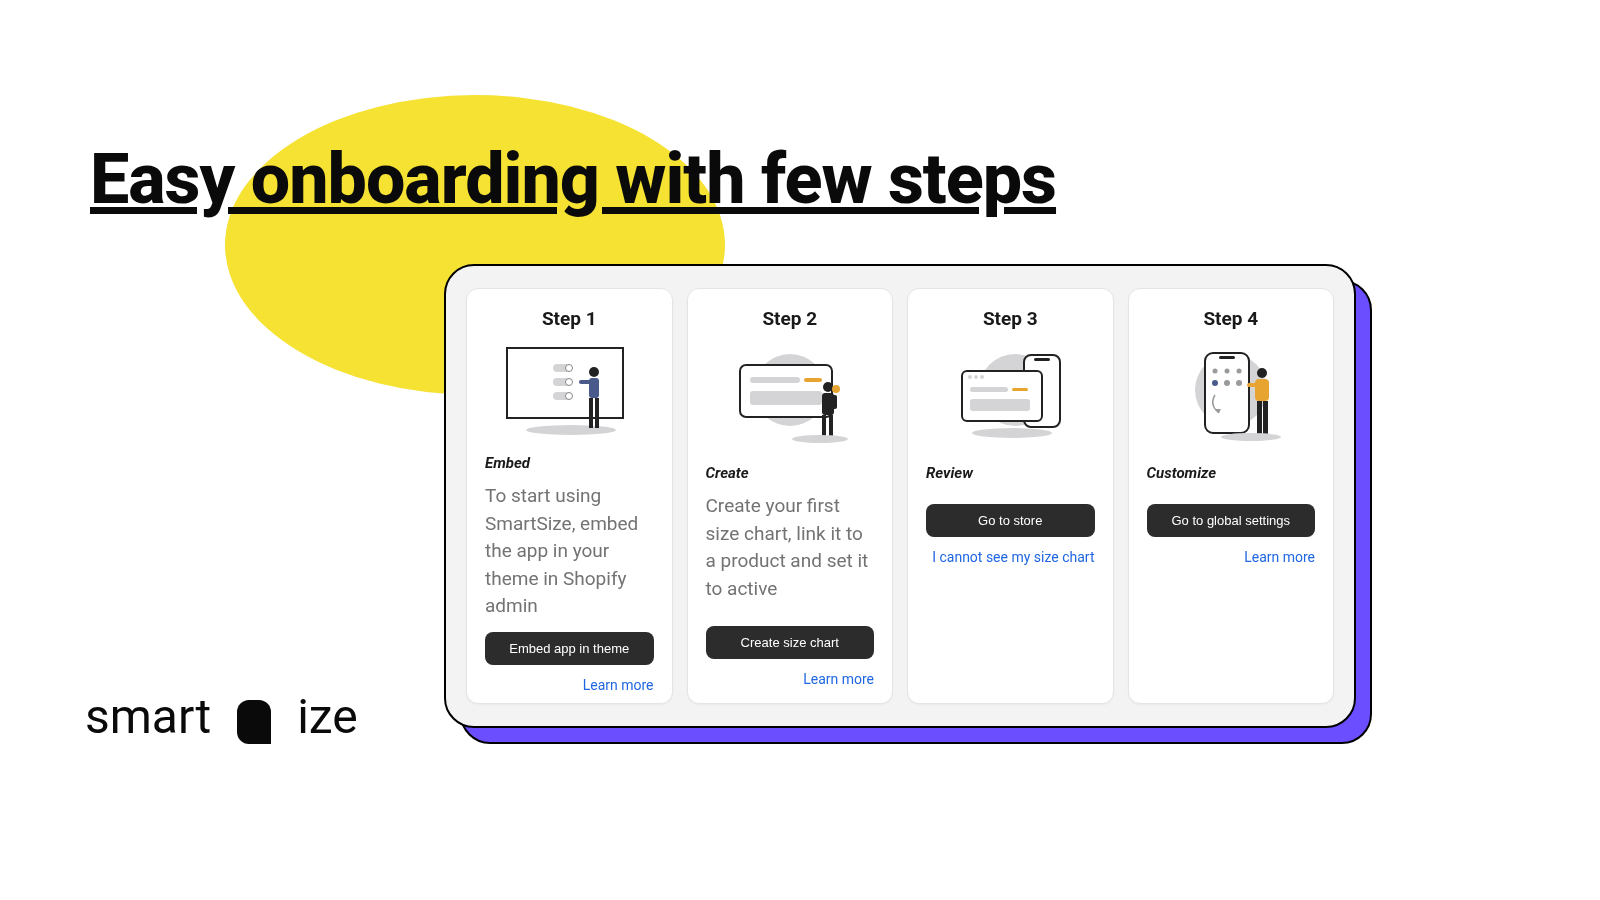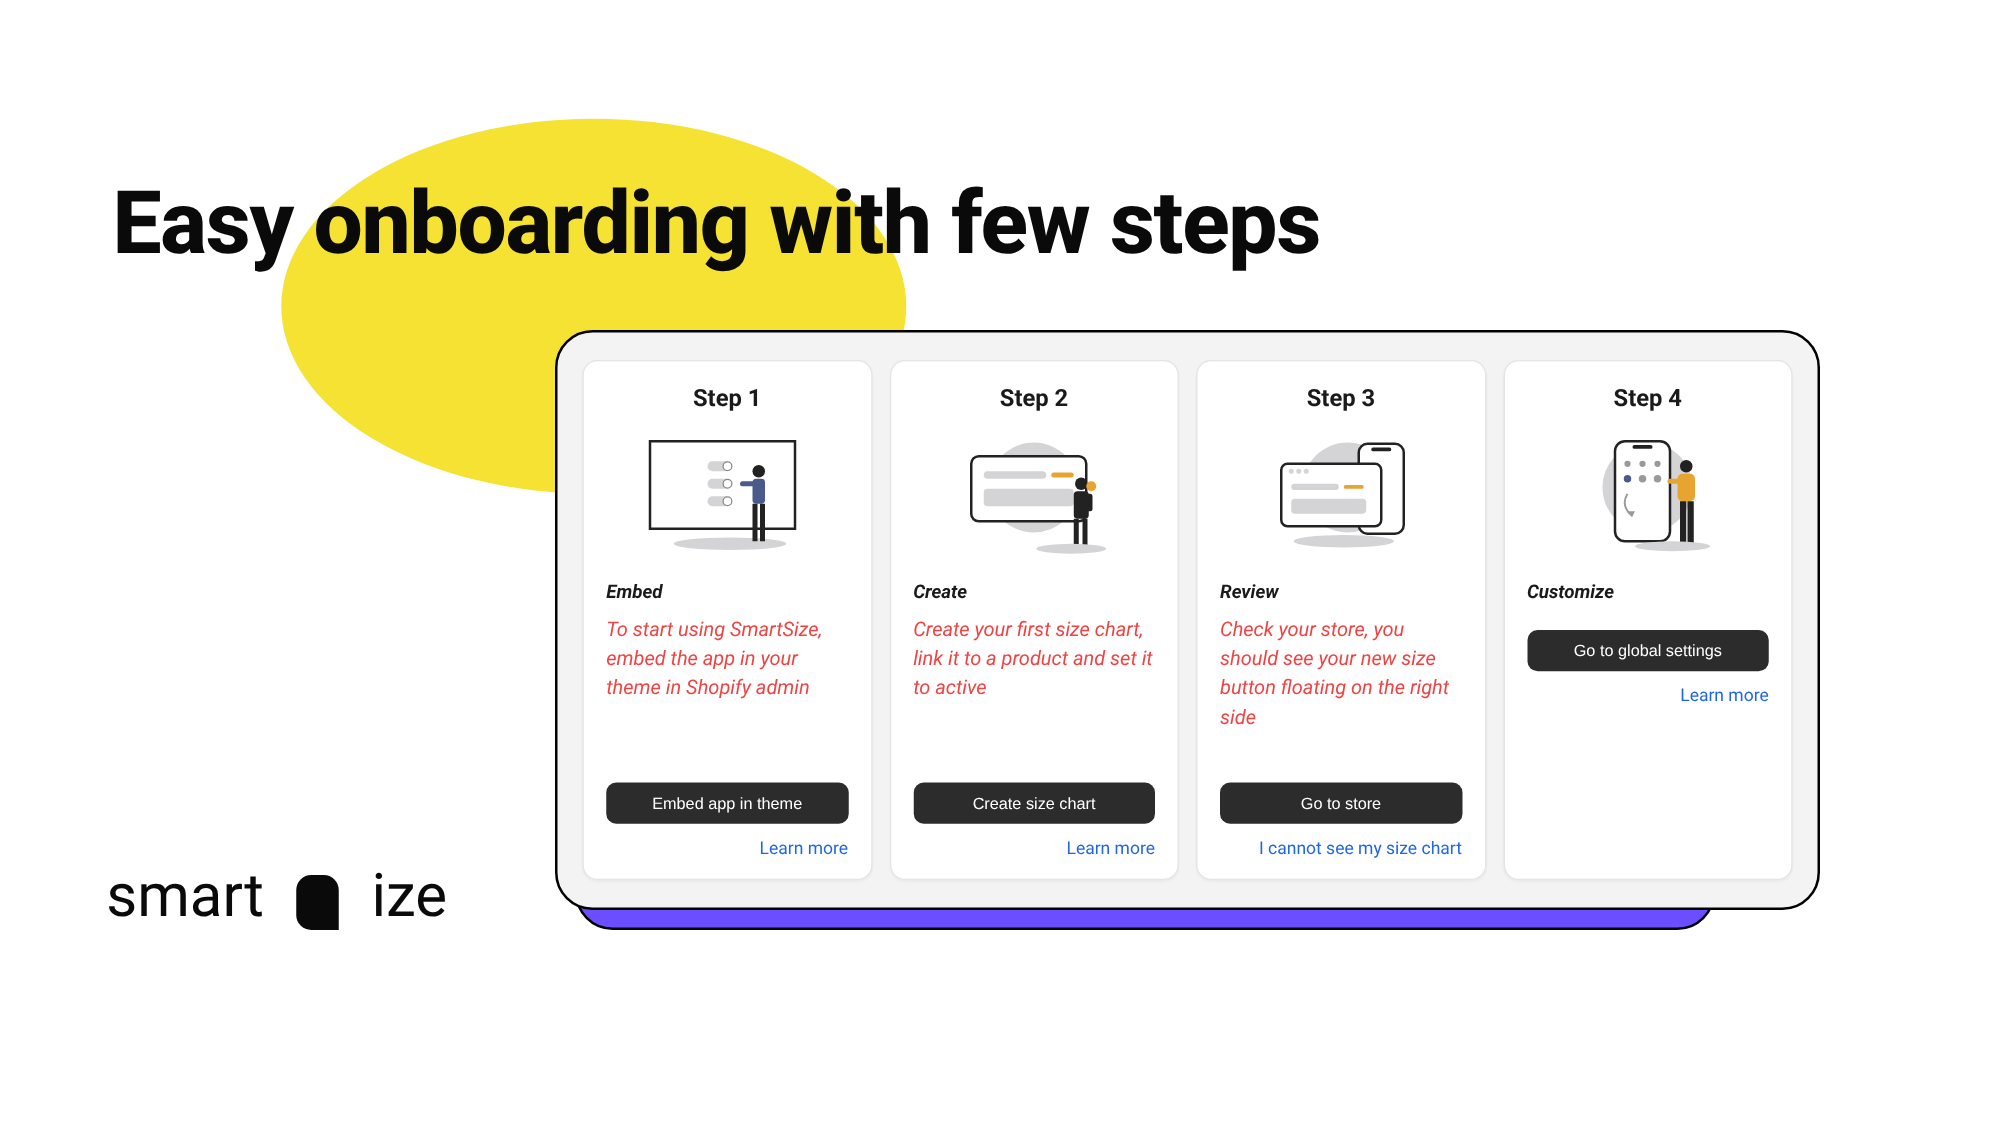--- a/index.html
+++ b/index.html
@@ -23,20 +23,21 @@
   .headline {
     position: absolute;
     left: 90px;
     top: 135px;
     font-size: 70px;
     font-weight: 800;
     line-height: 1.28;
     color: #0a0a0a;
     letter-spacing: -1px;
     z-index: 2;
+    text-decoration: underline;
   }
   .logo {
     position: absolute;
     left: 85px;
     bottom: 155px;
     font-size: 48px;
     color: #0a0a0a;
     z-index: 2;
     display: flex;
     align-items: center;
@@ -62,21 +63,21 @@
     width: 912px;
     height: 464px;
     background: #6b4eff;
     border: 2px solid #000;
     border-radius: 30px;
   }
   .panel {
     position: absolute;
     left: 444px;
     top: 264px;
-    width: 1012px;
+    width: 912px;
     height: 464px;
     background: #f3f3f3;
     border: 2px solid #000;
     border-radius: 30px;
     padding: 22px 20px;
     display: flex;
     gap: 14px;
   }
   .card {
     flex: 1;
@@ -103,25 +104,24 @@
     margin-bottom: 8px;
   }
   .card-title {
     font-weight: 700;
     font-size: 15px;
     color: #1a1a1a;
     margin: 6px 0 10px;
     font-style: italic;
   }
   .card-desc {
-    font-size: 16px;
-    color: #ef4444;
+    font-size: 19px;
+    color: #737373;
     line-height: 1.45;
     flex: 1;
-    font-style: italic;
   }
   .card-btn {
     background: #2c2c2c;
     color: #fff;
     border: none;
     border-radius: 8px;
     font-size: 13px;
     padding: 9px 0;
     cursor: pointer;
     margin-top: 12px;
@@ -212,21 +212,20 @@
         <circle cx="30" cy="32" r="2" fill="#d4d4d6"></circle>
         <circle cx="36" cy="32" r="2" fill="#d4d4d6"></circle>
         <circle cx="42" cy="32" r="2" fill="#d4d4d6"></circle>
         <rect x="30" y="42" width="38" height="5" rx="2.5" fill="#d4d4d6"></rect>
         <rect x="72" y="43" width="16" height="3" rx="1.5" fill="#e8a430"></rect>
         <rect x="30" y="54" width="60" height="12" rx="3" fill="#d4d4d6"></rect>
         <ellipse cx="72" cy="88" rx="40" ry="5" fill="#d4d4d6"></ellipse>
       </svg>
     </div>
     <div class="card-title">Review</div>
-    <div class="card-desc">Check your store, you should see your new size button floating on the right side</div>
     <button class="card-btn">Go to store</button>
     <div class="card-link">I cannot see my size chart</div>
   </div>
 
   <div class="card">
     <div class="step-label">Step 4</div>
     <div class="illus">
       <svg width="140" height="100" viewBox="0 0 140 100">
         <circle cx="70" cy="45" r="36" fill="#d4d4d6"></circle>
         <rect x="44" y="8" width="44" height="80" rx="8" fill="#fff" stroke="#222" stroke-width="2"></rect>

